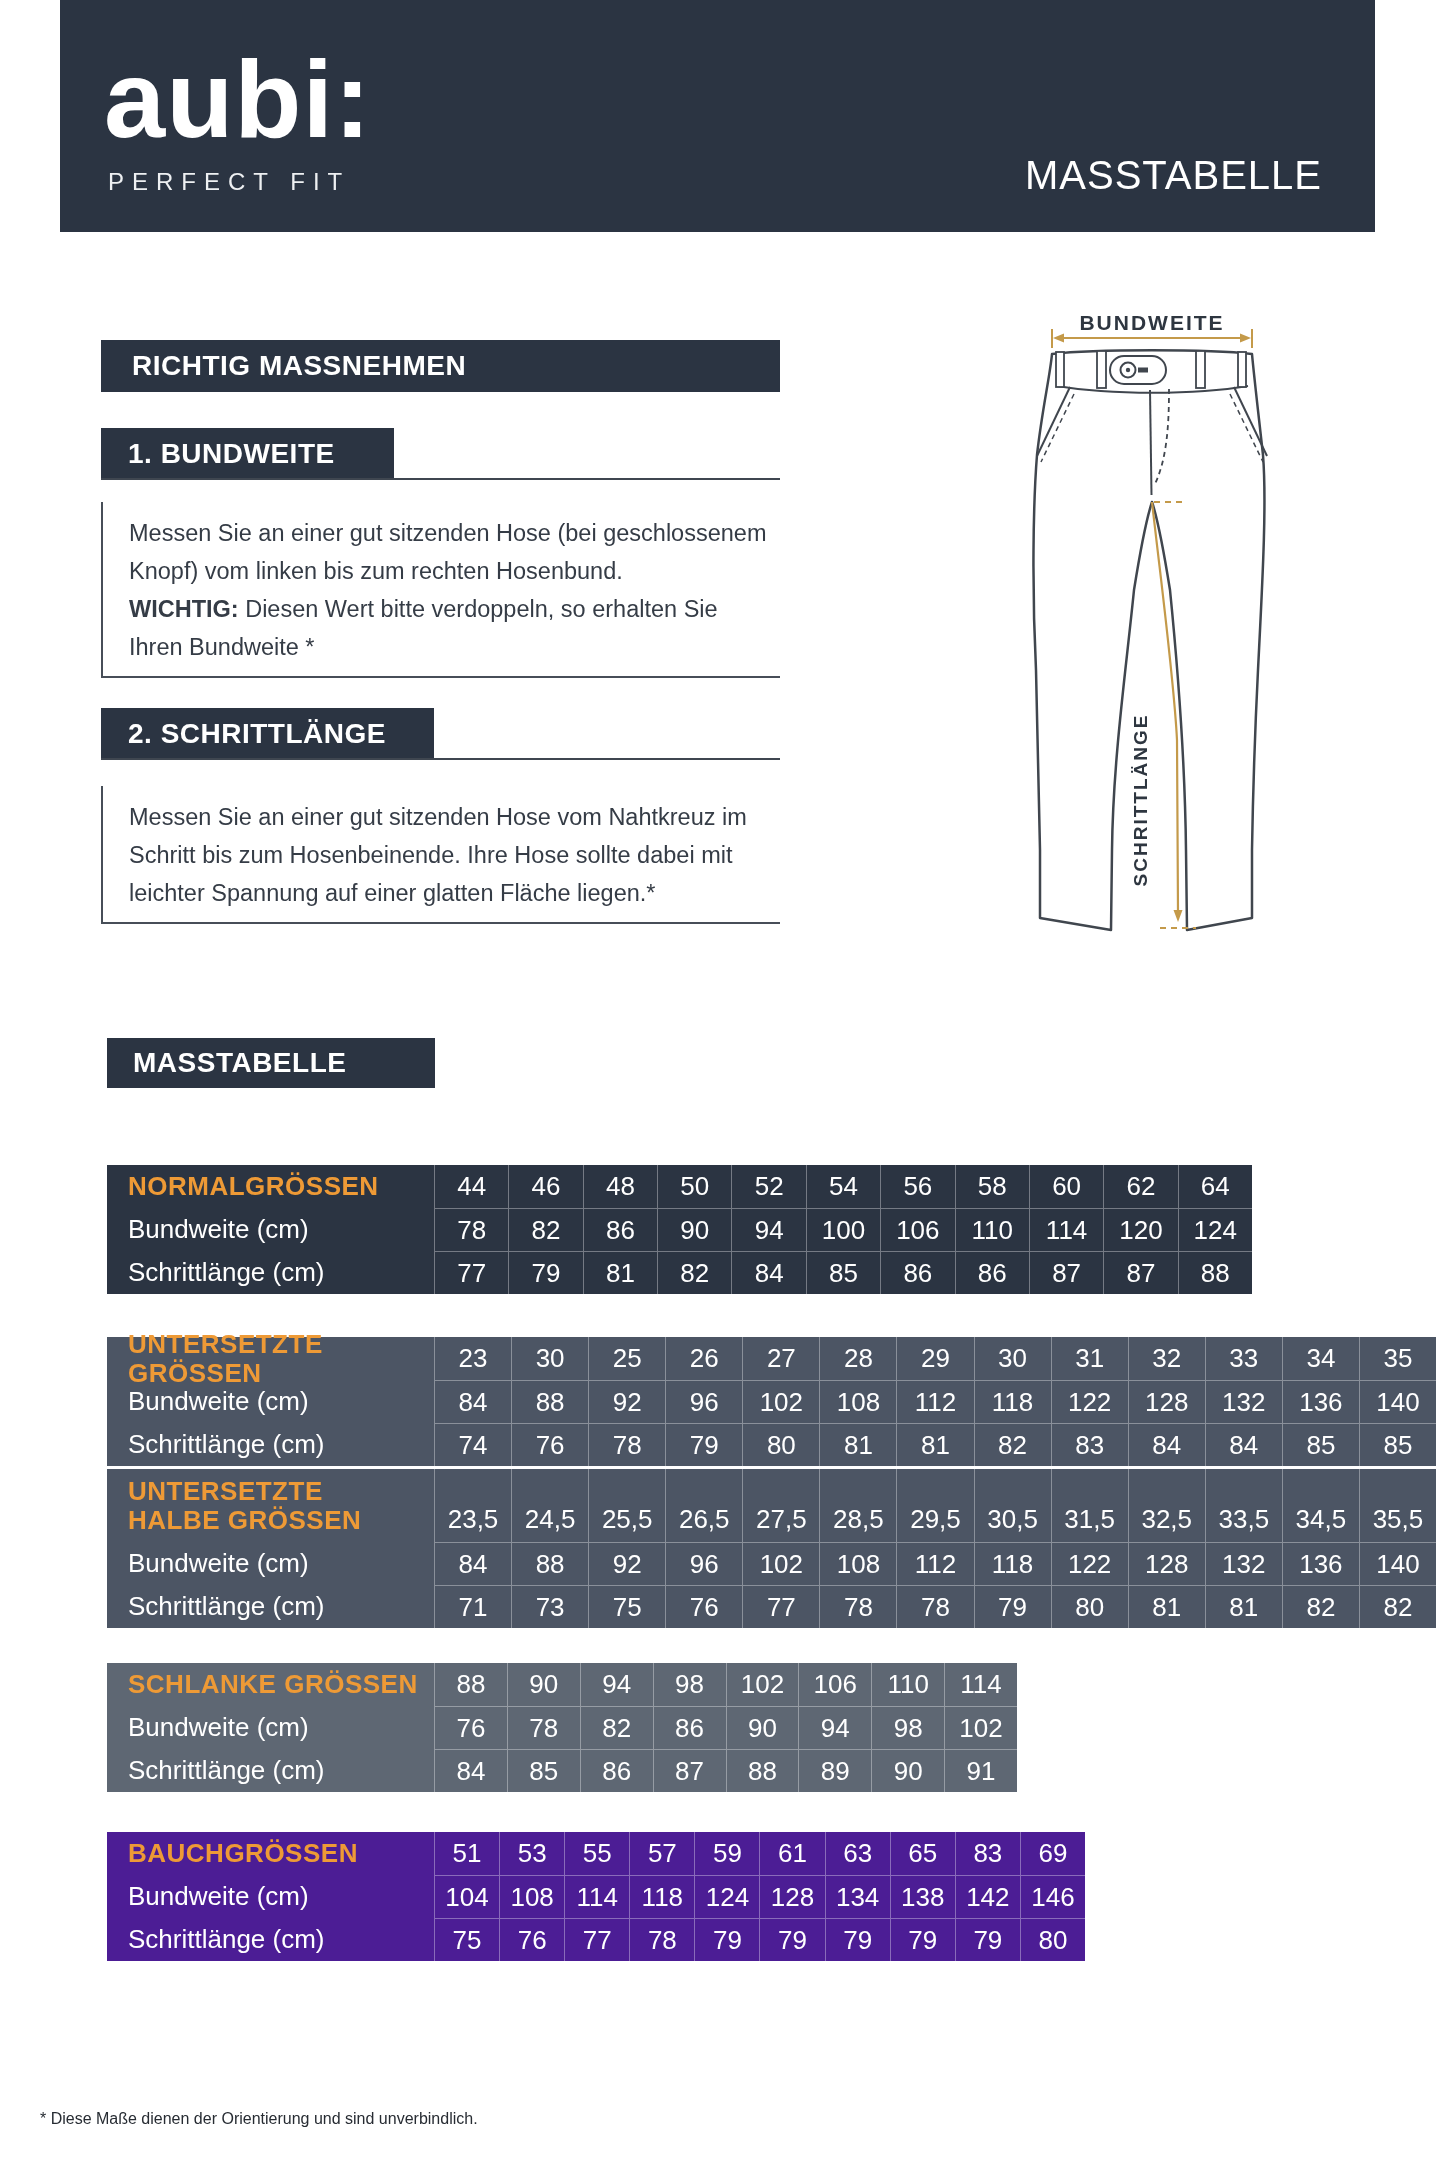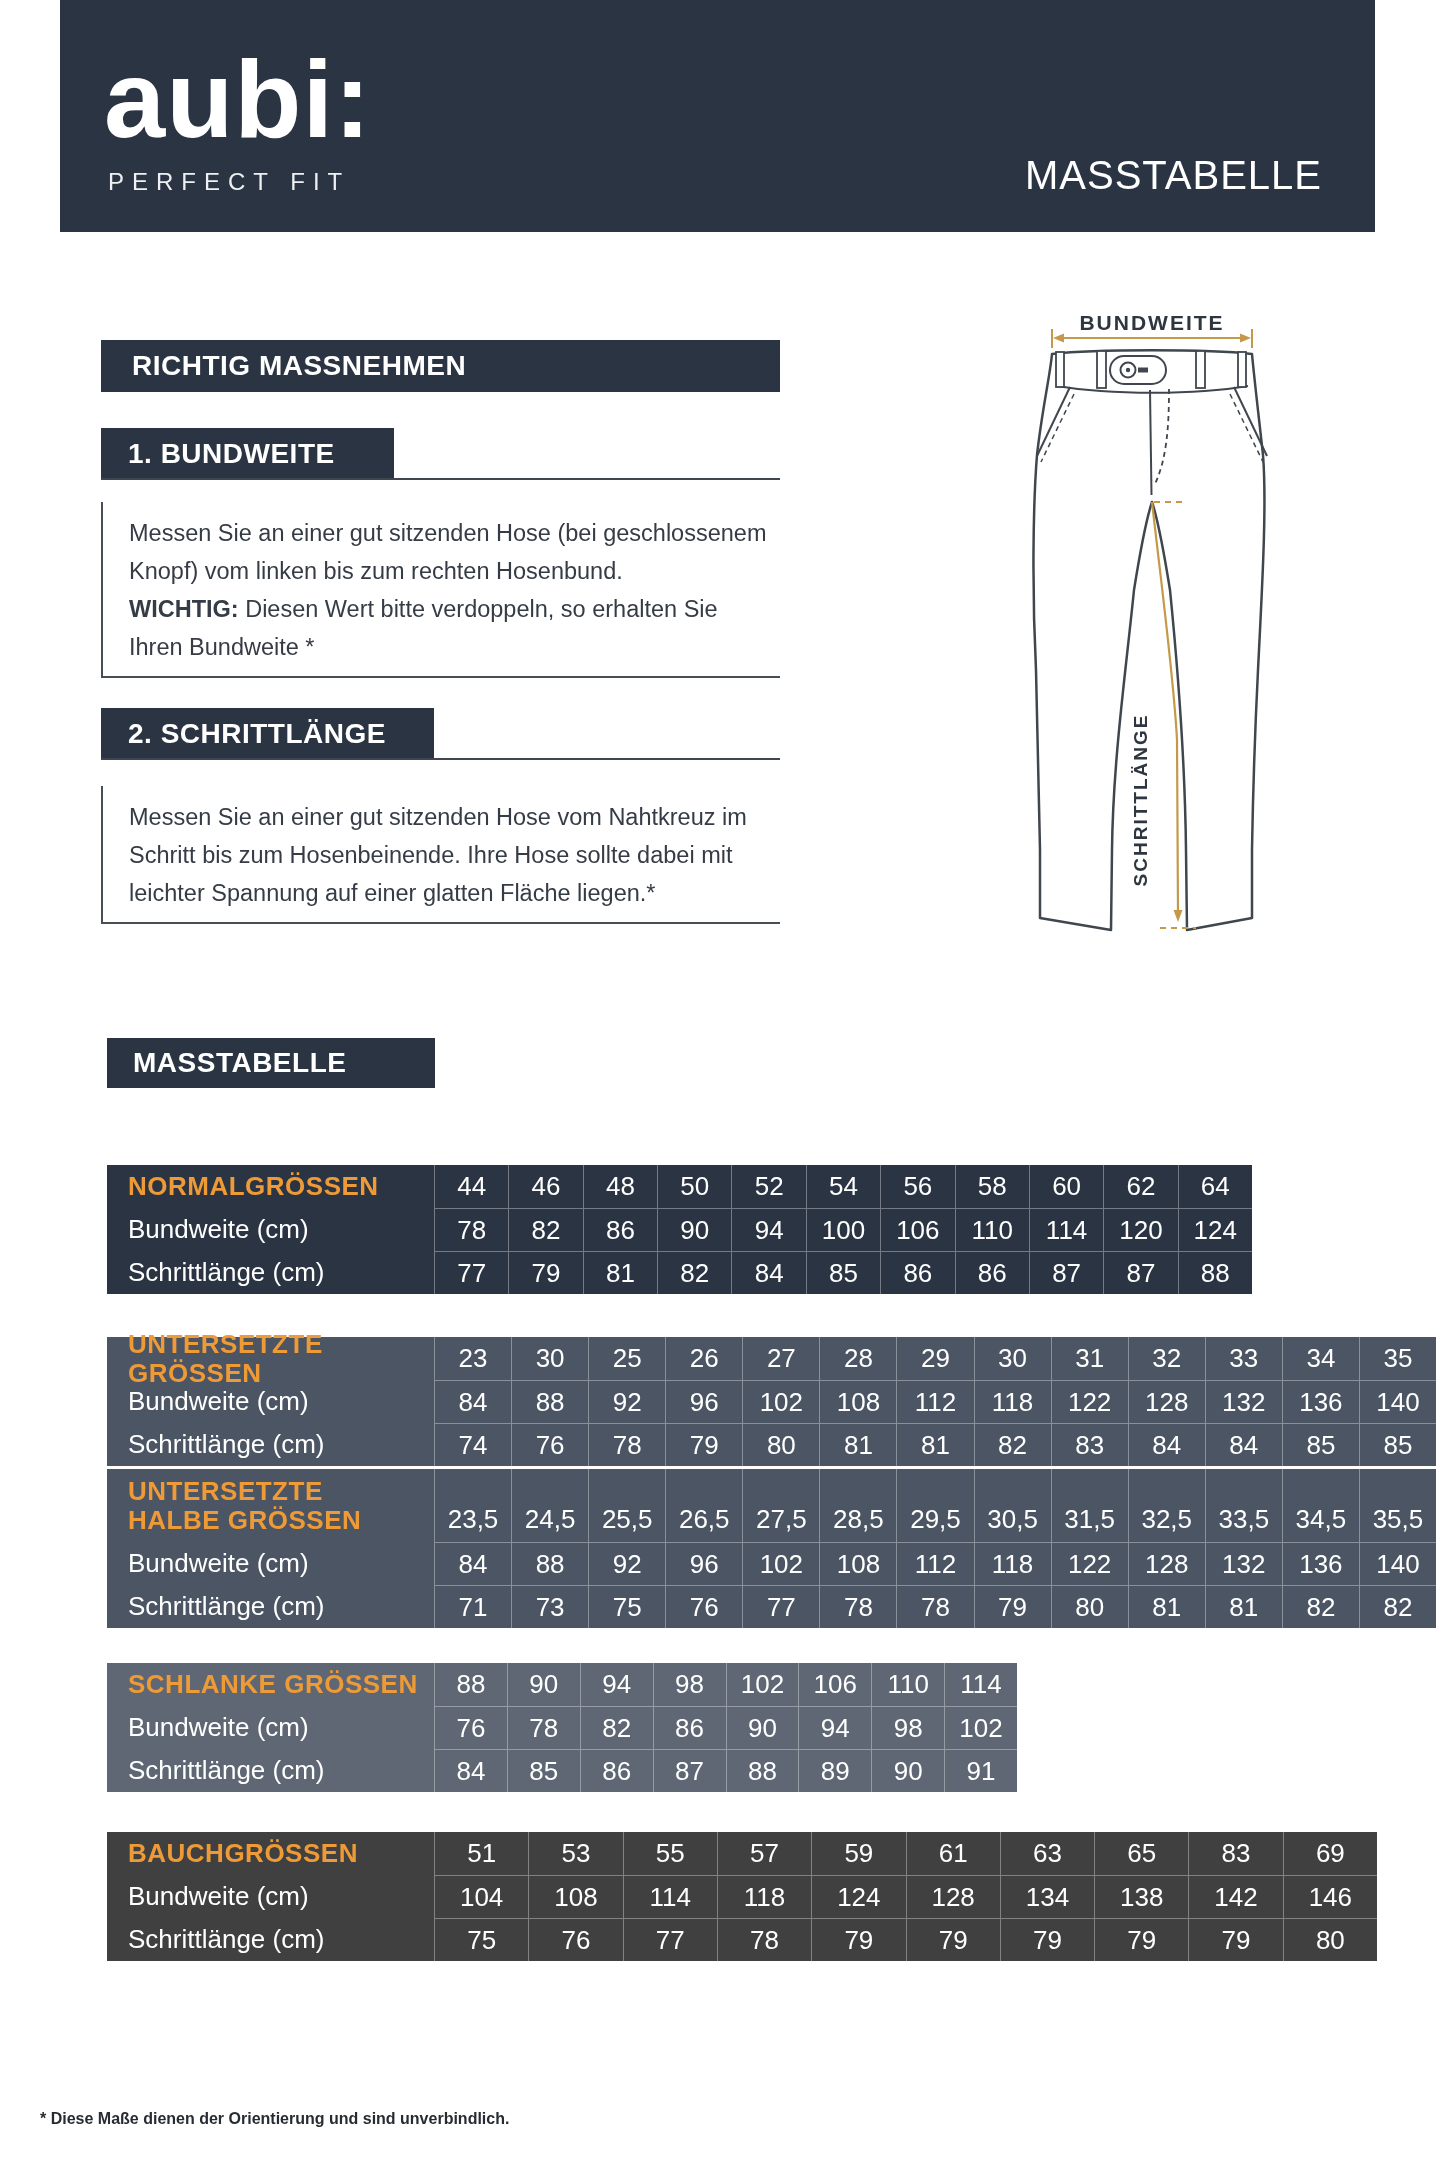--- a/index.html
+++ b/index.html
@@ -26,29 +26,29 @@
   .para2{top:786px;}
   .para b{color:#353c46;}
   
   .pants{position:absolute;left:1000px;top:290px;}
   
   .sizetable{position:absolute;display:grid;grid-template-rows:43px 43px 43px;color:#fff;font-size:26px;}
   #t0{left:107px;top:1165px;width:1145px;background:#2b3442;}
   #t1{left:107px;top:1337px;width:1329px;background:#4c5564;}
   #t2{left:107px;top:1469px;width:1329px;background:#4c5564;grid-template-rows:73px 43px 43px;}
   #t3{left:107px;top:1663px;width:910px;background:#5e6773;}
-  #t4{left:107px;top:1832px;width:1270px;background:#404040;}
+  #t4{left:107px;top:1832px;width:978px;background:#4c1d95;}
   .cell{display:flex;align-items:center;justify-content:center;box-sizing:border-box;}
   .lbl{justify-content:flex-start;padding-left:21px;}
   .ttl{color:#ee9a36;font-weight:bold;letter-spacing:.5px;white-space:pre-line;line-height:29px;}
   .val{border-left:1px solid rgba(255,255,255,.35);}
   .sep{border-top:1px solid rgba(255,255,255,.35);}
   #t2 .size{align-items:flex-end;padding-bottom:7px;}
   
-  .footnote{position:absolute;left:40px;top:2110px;font-size:16px;font-weight:bold;color:#272c33;}
+  .footnote{position:absolute;left:40px;top:2110px;font-size:16px;font-weight:normal;color:#272c33;}
 </style>
 </head>
 <body>
 
 <div class="page">
 
   <div class="header">
     <div class="logo">aubi:</div>
     <div class="tagline">PERFECT FIT</div>
     <div class="doc-title">MASSTABELLE</div>

